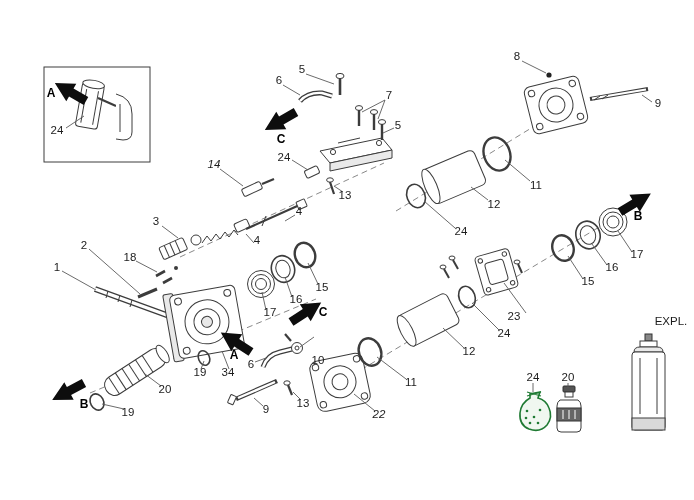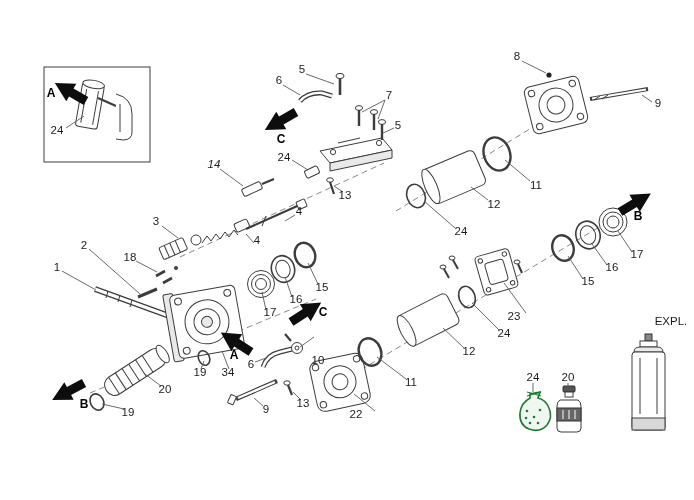--- a/index.html
+++ b/index.html
@@ -361,21 +361,21 @@
       <span class="callout" style="left: 588px; top: 282px;">15</span>
       <span class="callout" style="left: 296px; top: 300px;">16</span>
       <span class="callout" style="left: 612px; top: 268px;">16</span>
       <span class="callout" style="left: 270px; top: 313px;">17</span>
       <span class="callout" style="left: 637px; top: 255px;">17</span>
       <span class="callout" style="left: 130px; top: 258px;">18</span>
       <span class="callout" style="left: 200px; top: 373px;">19</span>
       <span class="callout" style="left: 128px; top: 413px;">19</span>
       <span class="callout" style="left: 165px; top: 390px;">20</span>
       <span class="callout" style="left: 228px; top: 373px;">34</span>
-      <span class="callout" style="left: 356px; top: 415px;">22</span>
+      <span class="callout" style="left: 379px; top: 415px; font-style: italic;">22</span>
       <span class="callout" style="left: 514px; top: 317px;">23</span>
       <span class="callout" style="left: 57px; top: 131px;">24</span>
       <span class="callout" style="left: 284px; top: 158px;">24</span>
       <span class="callout" style="left: 461px; top: 232px;">24</span>
       <span class="callout" style="left: 504px; top: 334px;">24</span>
       <span class="callout" style="left: 533px; top: 378px;">24</span>
       <span class="callout" style="left: 568px; top: 378px;">20</span>
       <span class="dir-letter" style="left: 51px; top: 93px;">A</span>
       <span class="dir-letter" style="left: 281px; top: 139px;">C</span>
       <span class="dir-letter" style="left: 638px; top: 216px;">B</span>

